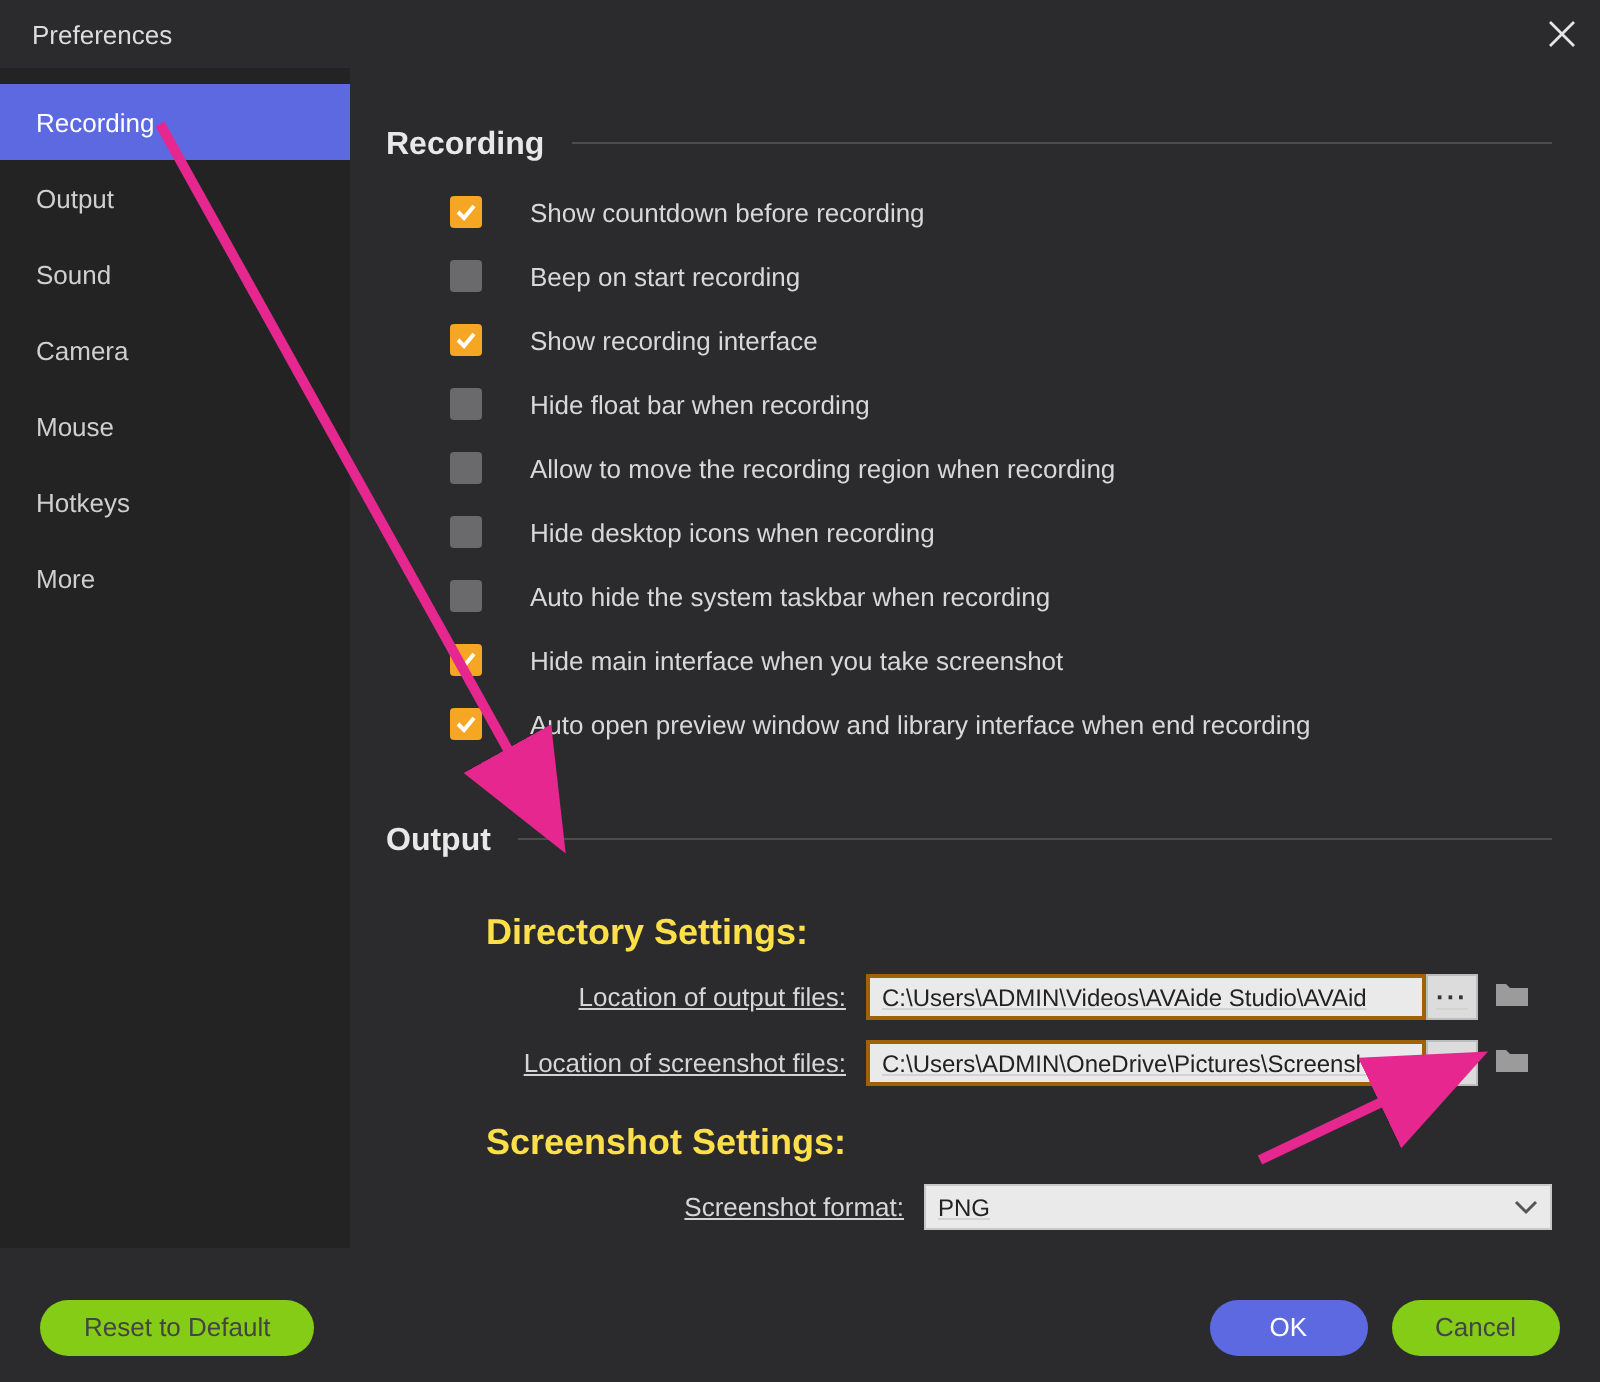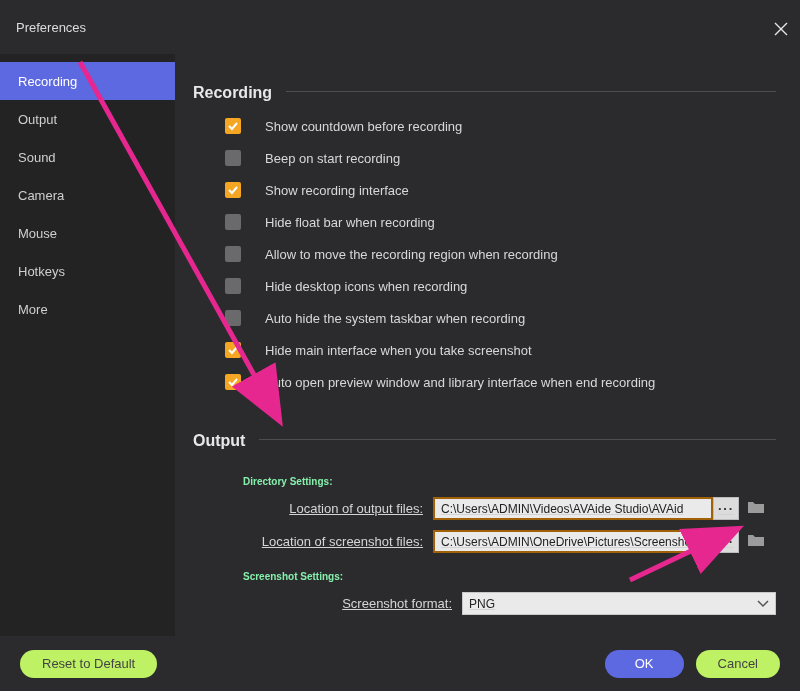--- a/index.html
+++ b/index.html
@@ -7,24 +7,23 @@
     width: 800px; height: 691px;
     background: #2b2b2d;
     font-family: Tahoma, Arial, sans-serif;
     font-size: 13px;
     color: #d3d3d3;
     overflow: hidden;
     position: relative;
   }
   .titlebar {
     height: 34px;
-    display: flex; align-items: flex-start; justify-content: space-between;
+    display: flex; align-items: center; justify-content: space-between;
     padding: 0 10px 0 16px;
     background: #2b2b2d;
-    margin-top: 20px;
   }
   .title { color: #dcdcdc; }
   .close-x {
     width: 18px; height: 18px;
     display: flex; align-items: center; justify-content: center;
     color: #e6e6e6;
     cursor: pointer;
   }
   .close-x svg { width: 14px; height: 14px; }
 
@@ -82,23 +81,23 @@
     display: inline-flex; align-items: center; justify-content: center;
     flex-shrink: 0;
   }
   .chk.on { background: #f5a623; }
   .chk.off { background: #6a6a6c; }
   .chk svg { width: 12px; height: 12px; }
   .chk-label { color: #d8d8d8; }
 
   .subheading {
     font-weight: bold;
-    color: #86efac;
+    color: #fde047;
     margin: 18px 0 10px 50px;
-    font-size: 10px;
+    font-size: 18px;
   }
   .field-row {
     display: flex; align-items: center;
     margin-bottom: 10px;
     text-decoration: underline;
   }
   .field-label {
     width: 240px;
     text-align: right;
     padding-right: 10px;
@@ -160,21 +159,21 @@
   .btn {
     height: 28px;
     border-radius: 14px;
     padding: 0 22px;
     display: inline-flex; align-items: center; justify-content: center;
     font-size: 13px;
     cursor: pointer;
     border: none;
   }
   .btn-light {
-    background: #bef264;
+    background: #84cc16;
     color: #444;
   }
   .btn-primary {
     background: #5d69e1;
     color: #fff;
     padding: 0 30px;
   }
   .right-buttons { display: flex; gap: 12px; }
 
   .arrow-overlay {

